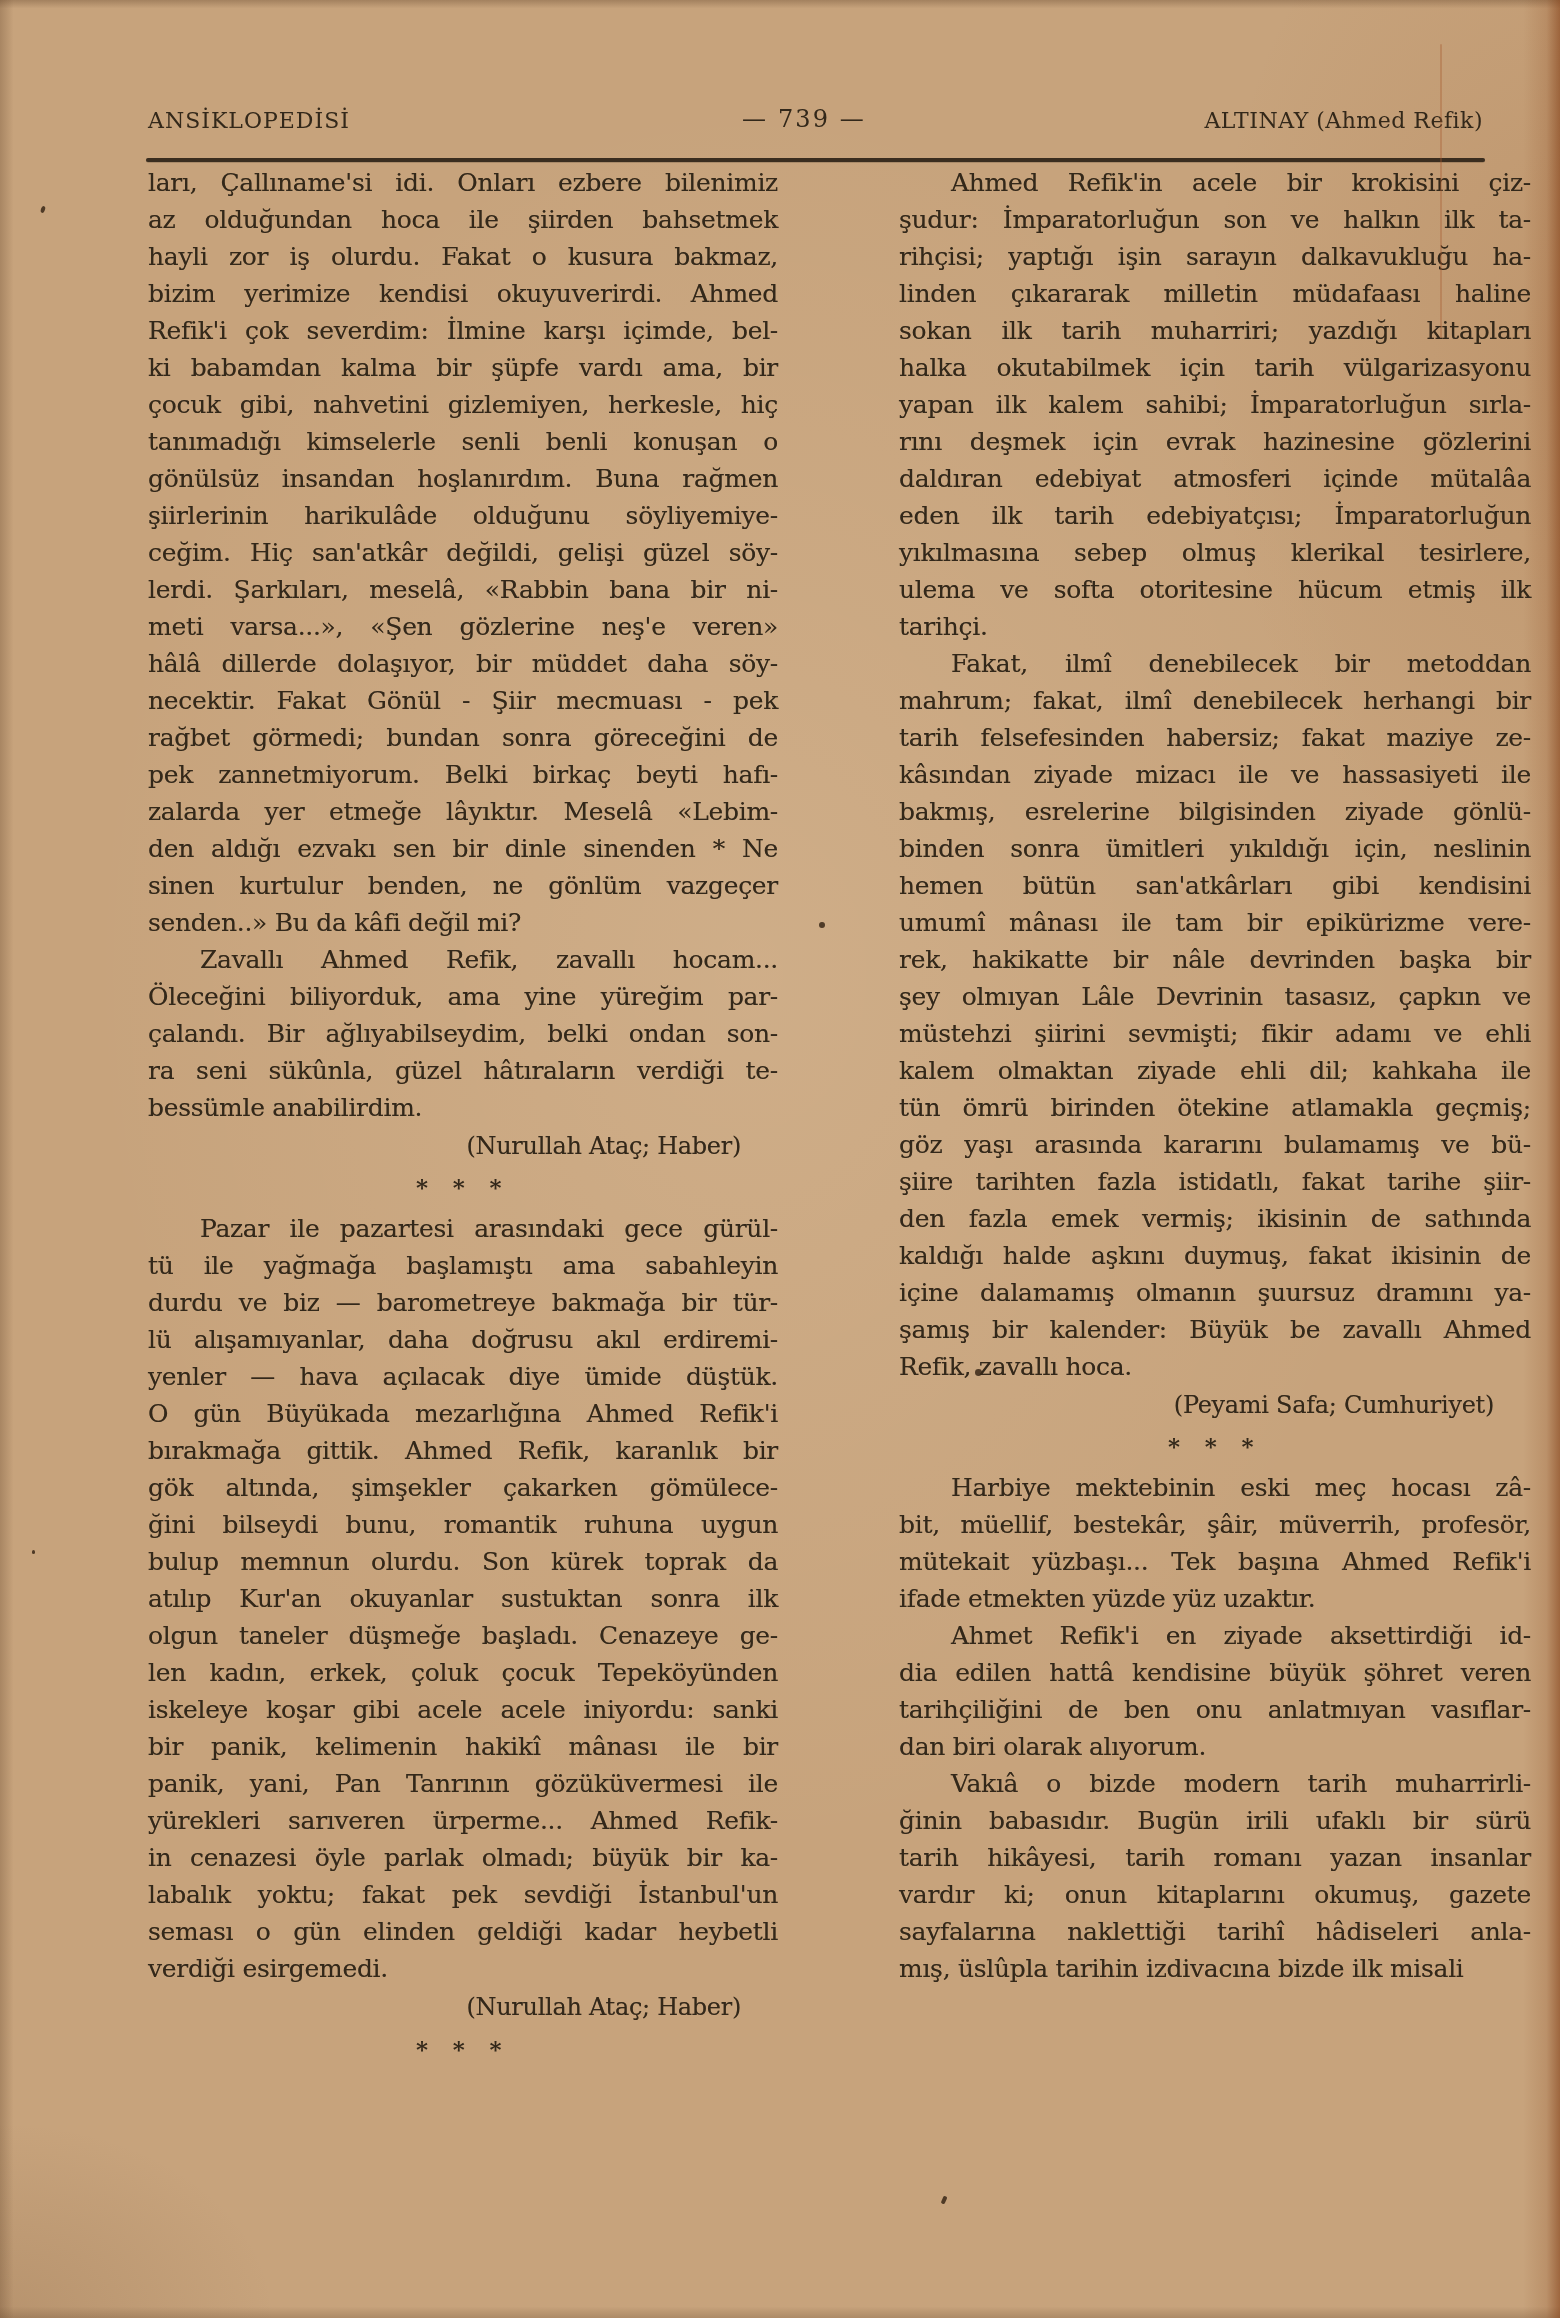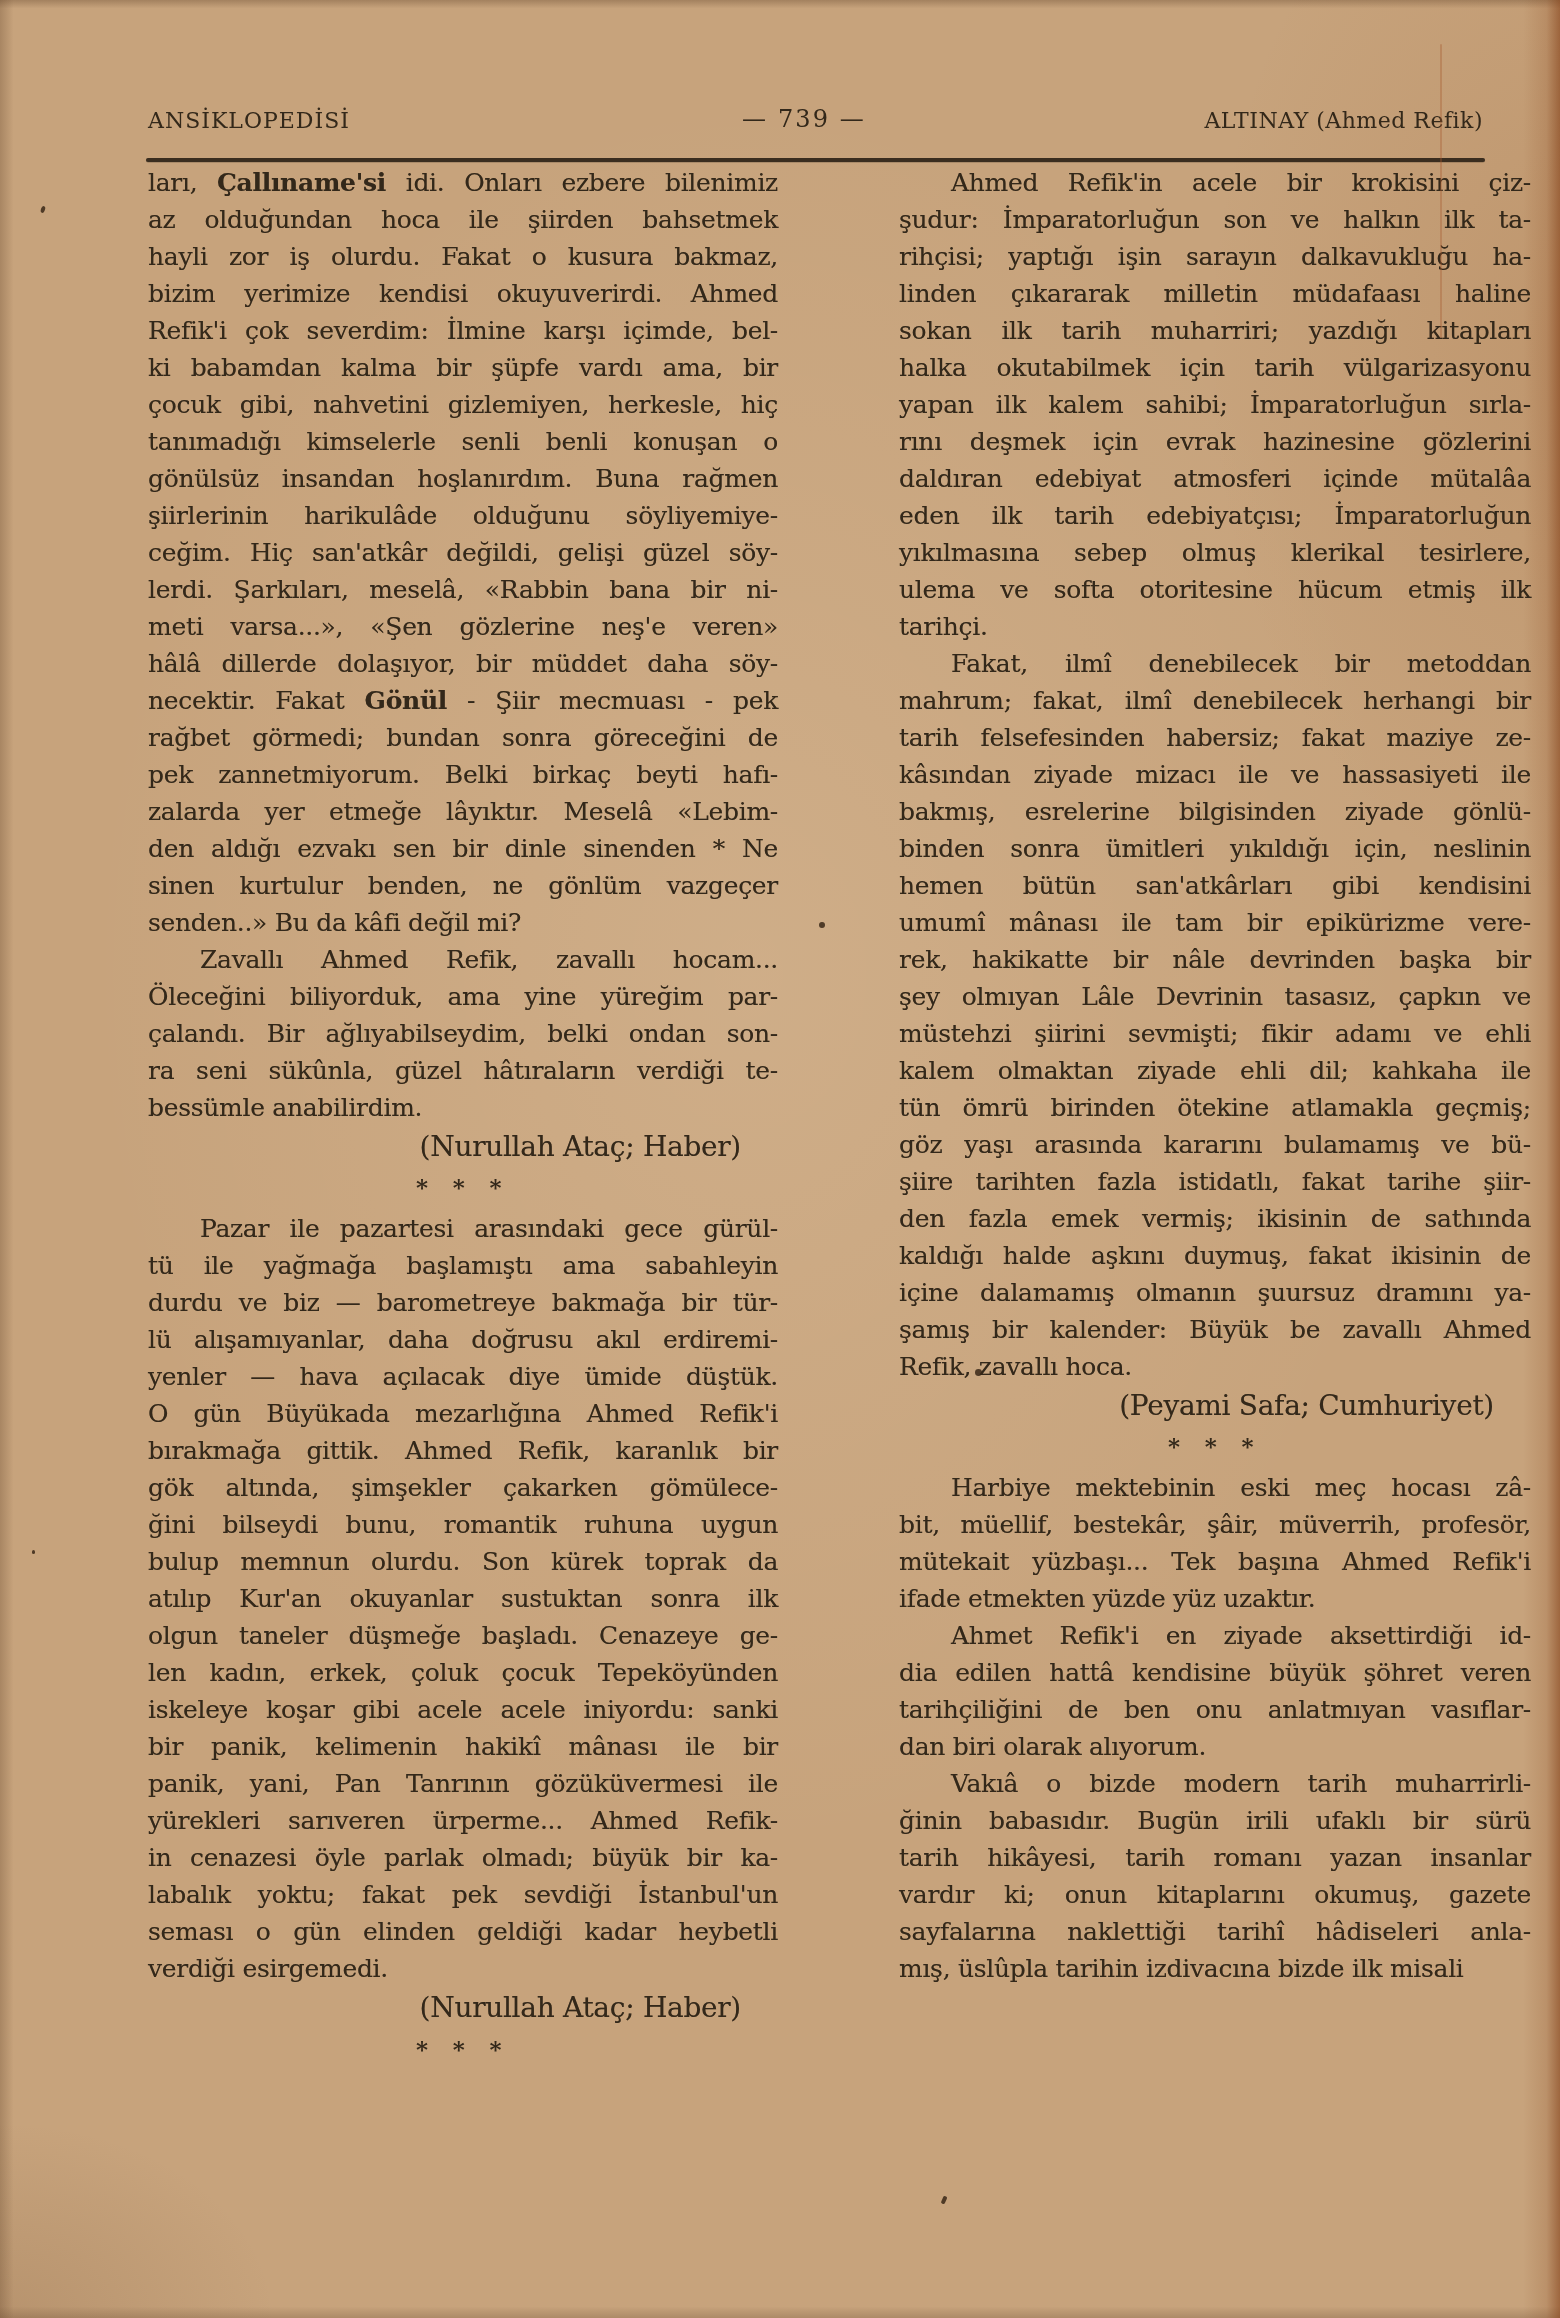--- a/index.html
+++ b/index.html
@@ -34,33 +34,33 @@
   
   .col{position:absolute;top:164px;font-size:25px;letter-spacing:-0.3px;}
   .col.left{left:148px;width:630px;}
   .col.right{left:899px;width:632px;}
   .line{height:37px;line-height:37px;white-space:nowrap;
         text-align:justify;text-align-last:justify;text-justify:inter-word;
         text-shadow:0 0 0.5px rgba(51,40,26,.45);}
   .line.last{text-align-last:left;}
   .para.indent .line:first-child{text-indent:52px;}
   .attribution{height:37px;line-height:37px;text-align:right;padding-right:37px;
-        font-size:28px;margin-top:2.1px;text-shadow:0 0 0.5px rgba(51,40,26,.45);}
+        font-size:24px;margin-top:2.1px;text-shadow:0 0 0.5px rgba(51,40,26,.45);}
   .separator{height:37px;line-height:34px;text-align:center;font-weight:bold;
         font-size:23px;letter-spacing:8.4px;margin:5.2px 0 3.1px 0;}
 
   
   .scratch{position:absolute;left:1440px;top:44px;width:1.6px;height:294px;background:rgba(165,90,45,.35);border-radius:1px;}
   .speck{position:absolute;background:rgba(58,40,24,.85);border-radius:50%;}
   .speck.s1{left:41px;top:206px;width:4.2px;height:6.8px;transform:rotate(18deg);}
   .speck.s2{left:819px;top:922px;width:5.8px;height:5.8px;}
   .speck.s3{left:975px;top:1369px;width:6.8px;height:6.8px;}
   .speck.s4{left:942px;top:2196px;width:3.7px;height:8.4px;transform:rotate(24deg);border-radius:1.6px;}
   .speck.s5{left:31.5px;top:1550px;width:3.7px;height:3.7px;}
-  b{font-weight:bold;}
+  b{font-weight:normal;}
 </style>
 </head>
 <body>
 
 <div class="page">
 
   <header class="hdr">
     <div class="journal">ANSİKLOPEDİSİ</div>
     <div class="pageno">— 739 —</div>
     <div class="article">ALTINAY (Ahmed Refik)</div>

